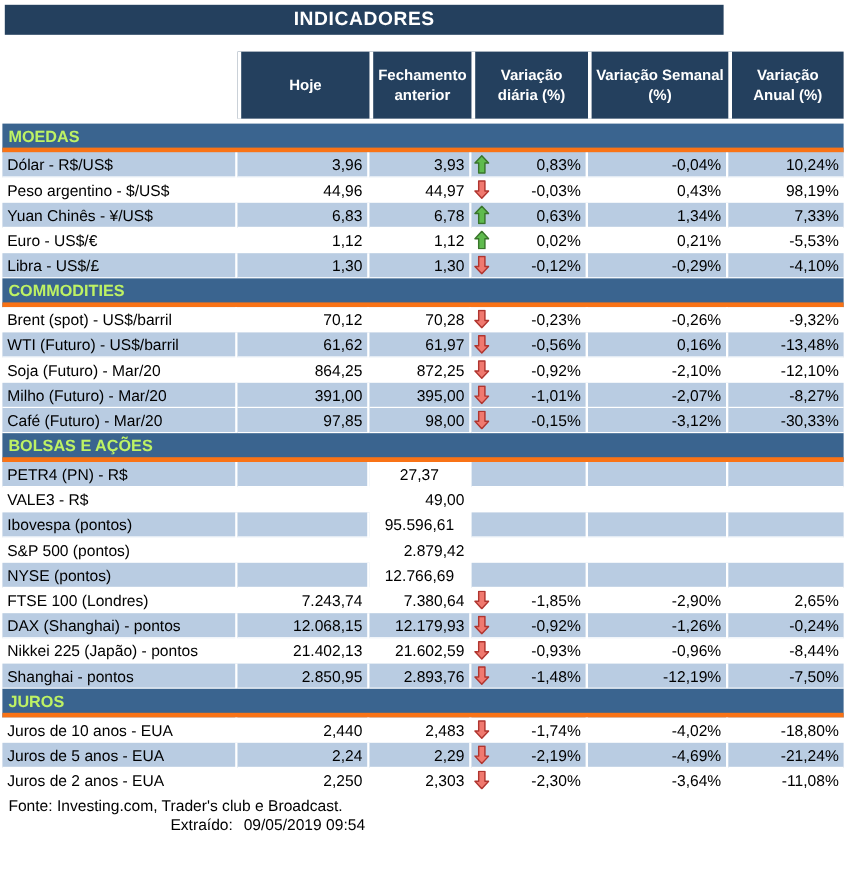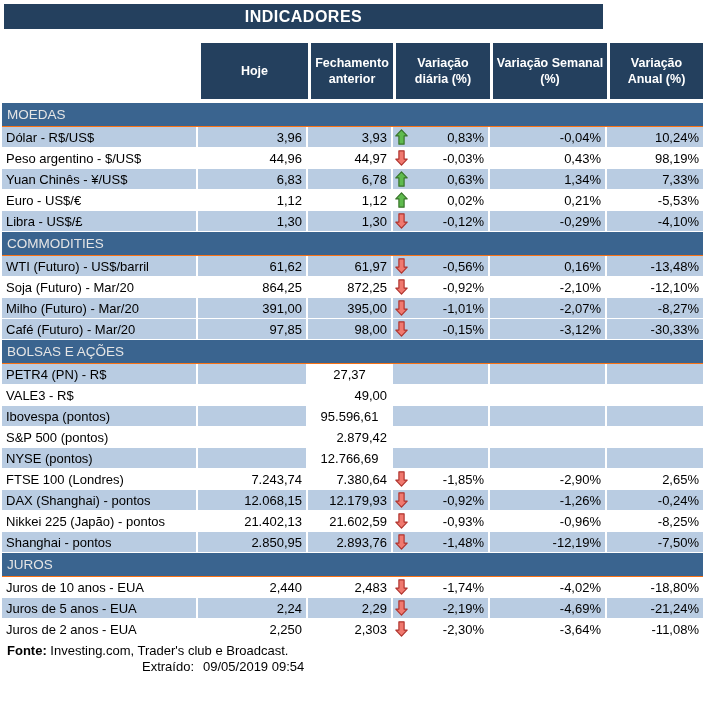--- a/index.html
+++ b/index.html
@@ -46,43 +46,43 @@
     color: #fff; font-weight: bold; font-size: 12.5px; line-height: 1.3;
     height: 56px; text-align: center; vertical-align: middle;
     padding: 2px 3px; border-left: 3px solid #fff;
   }
   thead th.corner { background: #fff; border: none; }
 
   tr.spacer td { height: 4px; background: #fff; padding: 0; border: none; }
 
   tr.section-bar td {
     background: var(--section-blue);
-    color: #e5e5e5; font-weight: normal; font-size: 13.5px;
+    color: #bef264; font-weight: bold; font-size: 13.5px;
     height: 24px; padding: 0 0 0 5px; vertical-align: middle;
-    border-bottom: 1px solid #f97316;
+    border-bottom: 4px solid #f97316;
   }
 
   tbody td {
     height: 21px; font-size: 13px; padding: 0 4px;
     vertical-align: middle; background: var(--row-white);
     border-bottom: 1px solid #fff; border-right: 2px solid #fff;
     white-space: nowrap; overflow: hidden;
   }
   tbody td:last-child { border-right: none; }
   tr.shaded td { background: var(--row-light-blue); }
   tr.shaded td.wbg { background: var(--row-white); text-align: center; }
   td.lbl { text-align: left; }
   td.num { text-align: right; }
   td.vd-cell { padding-left: 2px; margin-left: 17px; }
   .vd-inner { display: flex; align-items: center; justify-content: space-between; }
   .vd-inner .arr { display: inline-flex; width: 14px; flex: 0 0 14px; }
   .vd-inner .val { flex: 1; text-align: right; }
 
   .footer { padding: 3px 0 0 5px; font-size: 13px; line-height: 16px; }
-  .footer .bold { font-weight: bold; }
+  .footer .bold { font-weight: normal; }
   .footer .extra-line { padding-left: 135px; }
   .footer .extra-val { margin-left: 9px; }
 </style>
 </head>
 <body>
 
 <div class="wrap">
 
   <div class="title-bar">INDICADORES</div>
 
@@ -193,20 +193,37 @@
               </span>
               <span class="val">-0,12%</span>
             </span>
           </td>
           <td class="num">-0,29%</td>
           <td class="num">-4,10%</td>
         </tr>
         <tr class="section-bar">
           <td class="" colspan="6">COMMODITIES</td>
         </tr>
+        <tr class="">
+          <td class="lbl">Brent (spot) - US$/barril</td>
+          <td class="num">70,12</td>
+          <td class="num">70,28</td>
+          <td class="num vd-cell">
+            <span class="vd-inner">
+              <span class="arr">
+                <svg width="13" height="16" viewBox="0 0 13 16">
+                  <path d="M6.5 0.8 L12.2 6.9 H9.1 V15.2 H3.9 V6.9 H0.8 Z" stroke-width="1.2" stroke-linejoin="round" fill="var(--arrow-down-fill)" stroke="var(--arrow-down-border)" transform="rotate(180 6.5 8)"></path>
+                </svg>
+              </span>
+              <span class="val">-0,23%</span>
+            </span>
+          </td>
+          <td class="num">-0,26%</td>
+          <td class="num">-9,32%</td>
+        </tr>
         <tr class="shaded">
           <td class="lbl">WTI (Futuro) - US$/barril</td>
           <td class="num">61,62</td>
           <td class="num">61,97</td>
           <td class="num vd-cell">
             <span class="vd-inner">
               <span class="arr">
                 <svg width="13" height="16" viewBox="0 0 13 16">
                   <path d="M6.5 0.8 L12.2 6.9 H9.1 V15.2 H3.9 V6.9 H0.8 Z" stroke-width="1.2" stroke-linejoin="round" fill="var(--arrow-down-fill)" stroke="var(--arrow-down-border)" transform="rotate(180 6.5 8)"></path>
                 </svg>
@@ -373,21 +390,21 @@
             <span class="vd-inner">
               <span class="arr">
                 <svg width="13" height="16" viewBox="0 0 13 16">
                   <path d="M6.5 0.8 L12.2 6.9 H9.1 V15.2 H3.9 V6.9 H0.8 Z" stroke-width="1.2" stroke-linejoin="round" fill="var(--arrow-down-fill)" stroke="var(--arrow-down-border)" transform="rotate(180 6.5 8)"></path>
                 </svg>
               </span>
               <span class="val">-0,93%</span>
             </span>
           </td>
           <td class="num">-0,96%</td>
-          <td class="num">-8,25%</td>
+          <td class="num">-8,44%</td>
         </tr>
         <tr class="shaded">
           <td class="lbl">Shanghai - pontos</td>
           <td class="num">2.850,95</td>
           <td class="num">2.893,76</td>
           <td class="num vd-cell">
             <span class="vd-inner">
               <span class="arr">
                 <svg width="13" height="16" viewBox="0 0 13 16">
                   <path d="M6.5 0.8 L12.2 6.9 H9.1 V15.2 H3.9 V6.9 H0.8 Z" stroke-width="1.2" stroke-linejoin="round" fill="var(--arrow-down-fill)" stroke="var(--arrow-down-border)" transform="rotate(180 6.5 8)"></path>

